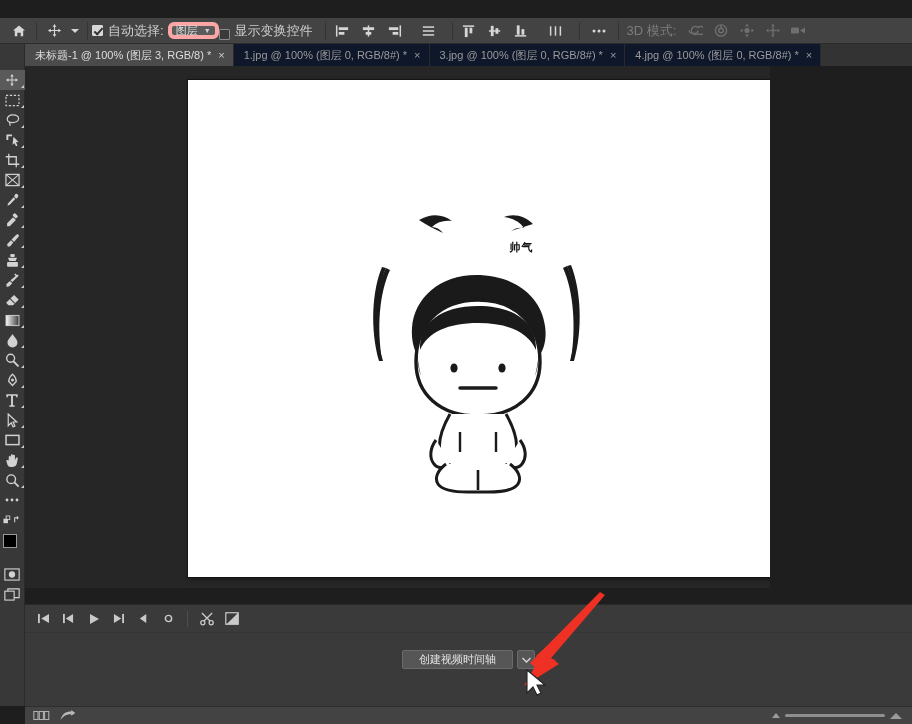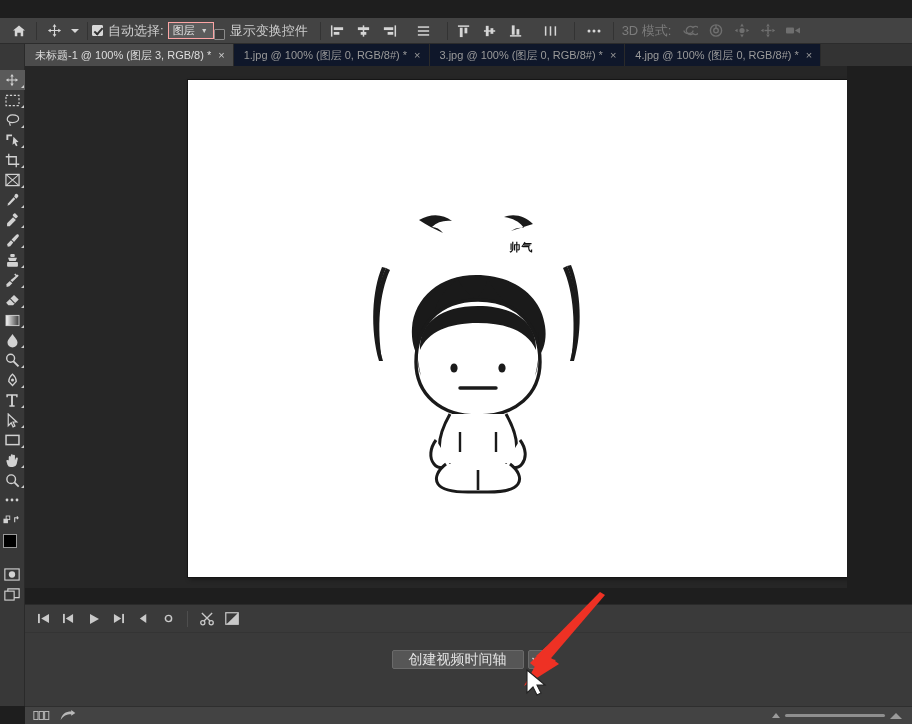--- a/index.html
+++ b/index.html
@@ -46,22 +46,22 @@
     width: 11px; height: 11px; border: 1px solid #8a8a8a; background: #3a3a3a;
     border-radius: 1px; position: relative; margin-right: 5px;
   }
   .opt-check.on { background: #d8d8d8; border-color: #d8d8d8; }
   .opt-check.on:after {
     content: ""; position: absolute; left: 3px; top: 0px;
     width: 3px; height: 7px; border: solid #333;
     border-width: 0 2px 2px 0; transform: rotate(42deg);
   }
   .opt-select {
-    height: 17px; min-width: 46px; background: #5b5b5b; border: 1px solid #fca5a5;
-    border-radius: 0; color: #e0e0e0; font-size: 11px;
+    height: 17px; min-width: 46px; background: #5b5b5b; border: 4px solid #fca5a5;
+    border-radius: 6px; color: #e0e0e0; font-size: 11px;
     display: flex; align-items: center; padding: 0 4px; gap: 6px; margin-left: 4px;
   }
   .opt-select .cv { font-size: 7px; color: #d0d0d0; }
   .opt-dim { color: #7c7c7c; }
   .opt-ico.dim { color: #6f6f6f; }
 
   
   .tabbar {
     position: absolute; left: 25px; top: 44px; width: 887px; height: 22px;
     background: #333333; display: flex; align-items: flex-end;
@@ -97,21 +97,21 @@
     position: absolute; left: 3px; top: 2px; width: 14px; height: 14px;
     background: #000; border: 1px solid #9a9a9a;
   }
   .sw-bg {
     position: absolute; left: 10px; top: 10px; width: 14px; height: 14px;
     background: #fff; border: 1px solid #9a9a9a; z-index: -1;
   }
 
   
   .canvas-area {
-    position: absolute; left: 25px; top: 66px; width: 822px; height: 522px;
+    position: absolute; left: 25px; top: 66px; width: 745px; height: 522px;
     background: #262626; overflow: hidden;
   }
   .artboard {
     position: absolute; left: 163px; top: 14px; width: 667px; height: 497px;
     background: #ffffff; box-shadow: 0 0 0 1px #151515, 2px 2px 5px rgba(0,0,0,.45);
   }
   .artwork { position: absolute; left: 0; top: 0; width: 100%; height: 100%; }
   .artwork-label {
     position: absolute; left: 50%; top: 160px; transform: translateX(-50%);
     font-size: 11px; color: #111; font-weight: bold;
@@ -149,21 +149,21 @@
     width: 25px; height: 26px; display: flex; align-items: center;
     justify-content: center; color: #c9c9c9;
   }
   .tl-sep { width: 1px; height: 16px; background: #4e4e4e; margin: 0 6px; }
   .tl-body {
     height: 53px; display: flex; align-items: center; justify-content: center;
   }
   .create-wrap { display: flex; align-items: center; gap: 4px; }
   .create-btn {
     height: 19px; padding: 0 16px; background: #565656; border: 1px solid #6a6a6a;
-    border-radius: 2px; color: #e2e2e2; font-size: 14px;
+    border-radius: 2px; color: #e2e2e2; font-size: 11px;
     display: flex; align-items: center; white-space: nowrap;
   }
   .create-caret {
     width: 18px; height: 19px; background: #565656; border: 1px solid #6a6a6a;
     border-radius: 2px; display: flex; align-items: center; justify-content: center;
     color: #d8d8d8; font-size: 8px;
   }
 
   
   .bottombar {

